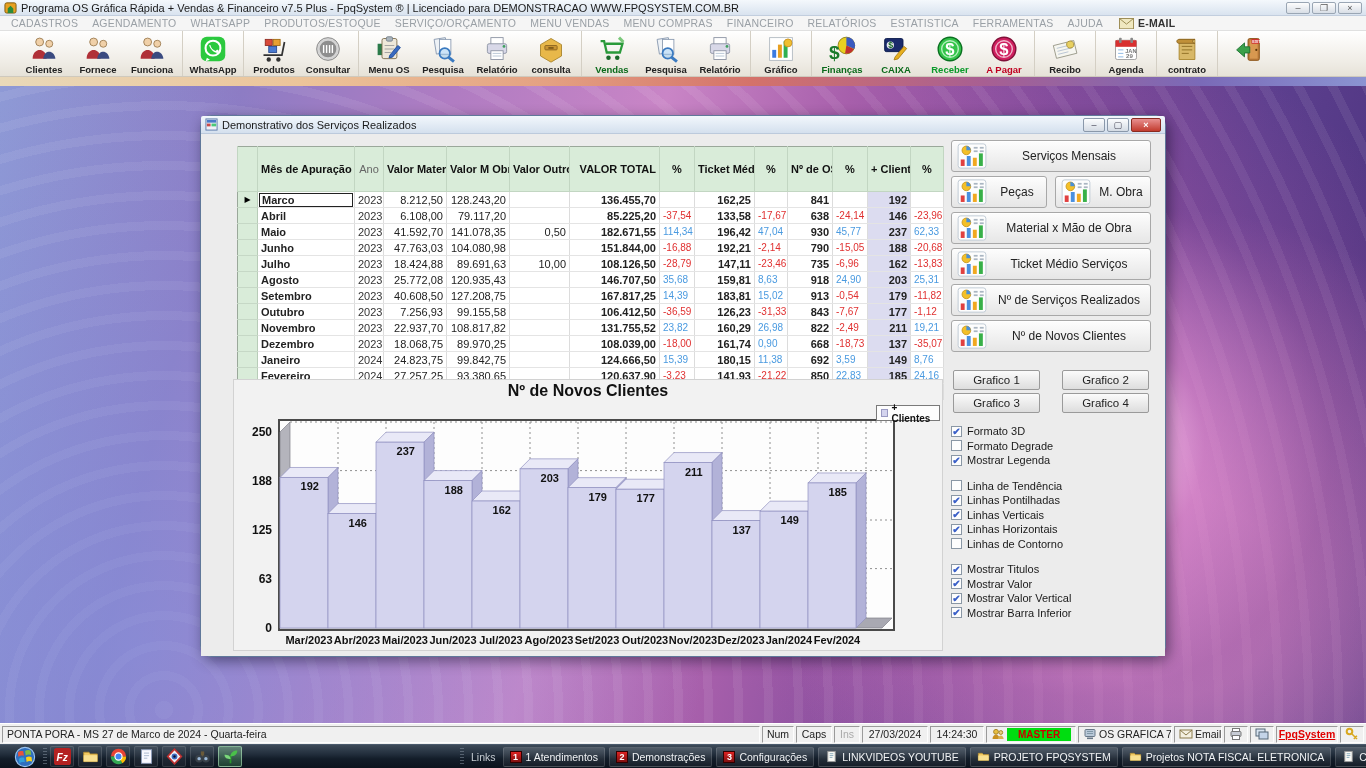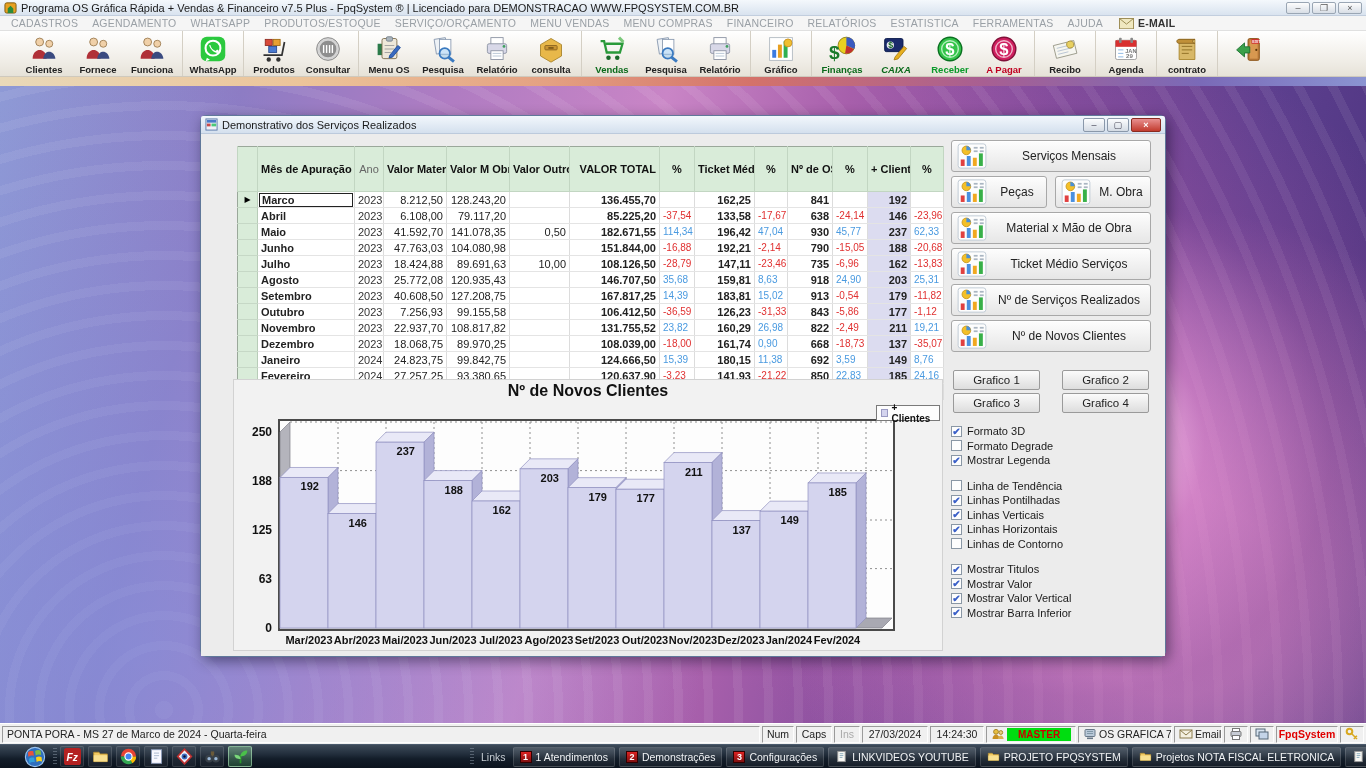--- a/index.html
+++ b/index.html
@@ -44,21 +44,21 @@
       radial-gradient(circle at 86% 80%, rgba(245,160,215,.55) 0 8%, transparent 30%),
       radial-gradient(circle at 10% 88%, rgba(130,150,225,.55), transparent 42%),
       repeating-radial-gradient(circle at 12% 98%, rgba(255,255,255,.07) 0 9px, transparent 9px 30px),
       linear-gradient(104deg,#8e9ad6 0%,#8d7cc4 16%,#b07cc2 30%,#c985c6 44%,#a75fab 56%,#7c4a9a 70%,#5c3f8e 84%,#48307a 100%);
   }
   .accent-strip { position:absolute; left:0; top:77px; width:1366px; height:9px;
     background:linear-gradient(90deg,#e9d9b9,#ecc49a 22%,#e4a182 40%,#d4726a 55%,#a85f92 72%,#7a6ab8 88%,#8b94d2 100%); }
 
   
   .win { position:absolute; left:200px; top:115px; width:966px; height:542px;
-    background:#ececec; border:1px solid #5f7folor; border:1px solid #60789a; border-radius:6px;
+    background:#ececec; border:1px solid #5f7folor; border:1px solid #60789a; border-radius:11px;
     box-shadow:3px 4px 14px rgba(0,0,20,.45); }
   .win-titlebar { height:18px; background:linear-gradient(#f2f7fc,#d4e0ee);
     border-bottom:1px solid #bccadc; border-radius:2px 2px 0 0;
     display:flex; align-items:center; padding:0 4px; }
   .win-titlebar .t-ico { width:13px; height:13px; margin-right:4px; }
   .win-title { font-size:11px; color:#1a1a1a; }
   .win-ctrls { margin-left:auto; display:flex; gap:2px; }
   .cbtn { width:22px; height:14px; border:1px solid #8a98aa; border-radius:2px;
     background:linear-gradient(#fcfdfe,#d4dbe4); color:#445; font-size:9px; line-height:12px; text-align:center; }
   .cbtn.close { background:linear-gradient(#e89090,#c23b2e); border-color:#8a2a20; color:#fff; font-weight:bold; width:30px; }
@@ -128,21 +128,21 @@
   .sb-dim { color:#aaa; }
   .sb-ico { width:14px; height:14px; flex:none; margin-right:2px; }
   .sb-ico svg { width:100%; height:100%; }
   .master-badge { background:#00dd10; color:#cc0000; font-weight:bold; font-size:10px;
     width:66px; text-align:center; height:13px; line-height:13px; }
   .sb-brand { color:#e00000; font-weight:bold; }
 
   
   .taskbar { position:absolute; left:0; top:744px; width:1366px; height:24px;
     background:linear-gradient(#3d4a58,#222e3c 40%,#131d29 60%,#0c141e);
-    border-top:1px solid #4a5a6c; display:flex; align-items:center; padding:0 20px; gap:3px; }
+    border-top:1px solid #4a5a6c; display:flex; align-items:center; padding:0 10px; gap:3px; }
   .start-orb { width:22px; height:22px; margin:0 4px; flex:none; }
   .tb-grip { width:4px; height:18px; flex:none;
     background:repeating-linear-gradient(#8a97a5 0 1px, transparent 1px 3px); opacity:.5; }
   .ql-icon { width:24px; height:21px; flex:none; border:1px solid rgba(255,255,255,.12);
     border-radius:2px; background:rgba(255,255,255,.05); display:flex; align-items:center; justify-content:center; }
   .ql-icon svg { width:17px; height:17px; }
   .ql-icon.active { background:linear-gradient(rgba(180,255,190,.35),rgba(90,200,110,.25)); border-color:rgba(200,255,210,.5); }
   .ql-spacer { width:212px; flex:none; }
   .links-lbl { color:#c6ccd2; font-size:10.5px; margin:0 4px; }
   .task-btn { height:20px; display:flex; align-items:center; gap:4px; padding:0 6px;
@@ -353,21 +353,21 @@
             </svg></span>
           <span class="lbl" style="color: rgb(10, 106, 26);">Finanças</span>
         </div>
         <div class="tb-btn">
           <span class="ico"><svg viewBox="0 0 32 32">
               <rect x="3" y="4" width="21" height="15" rx="2" fill="#1a2a6a" stroke="#0a1a4a"></rect>
               <circle cx="9.5" cy="11.5" r="4.2" fill="#e8e8f0"></circle>
               <text x="7" y="15" font-size="10" font-weight="bold" fill="#1a6a2a">$</text>
               <path d="M15 25l10-12 3.2 2.4-10 12-4.4 1z" fill="#e8b020" stroke="#a87a10"></path>
             </svg></span>
-          <span class="lbl" style="color: rgb(10, 106, 26); font-style: italic;">CAIXA</span>
+          <span class="lbl" style="color: rgb(10, 106, 26);">CAIXA</span>
         </div>
         <div class="tb-btn">
           <span class="ico"><svg viewBox="0 0 32 32">
               <circle cx="16" cy="16" r="13.5" fill="#34c44a" stroke="#0a7020" stroke-width="1.6"></circle>
               <circle cx="16" cy="16" r="9.5" fill="none" stroke="#b8f0c0" stroke-width="1.6"></circle>
               <text x="10.5" y="23" font-size="19" font-weight="bold" fill="#fff">$</text>
             </svg></span>
           <span class="lbl" style="color: rgb(10, 154, 42);">Receber</span>
         </div>
         <div class="tb-btn">
@@ -606,21 +606,21 @@
                 <td class="l b">Outubro</td>
                 <td class="c">2023</td>
                 <td class="r">7.256,93</td>
                 <td class="r">99.155,58</td>
                 <td class="r"></td>
                 <td class="r b">106.412,50</td>
                 <td class="pct neg">-36,59</td>
                 <td class="r b">126,23</td>
                 <td class="pct neg">-31,33</td>
                 <td class="r b">843</td>
-                <td class="pct neg">-5,86</td>
+                <td class="pct neg">-7,67</td>
                 <td class="r b lav">177</td>
                 <td class="pct neg">-1,12</td>
               </tr>
               <tr>
                 <td class="g"></td>
                 <td class="l b">Novembro</td>
                 <td class="c">2023</td>
                 <td class="r">22.937,70</td>
                 <td class="r">108.817,82</td>
                 <td class="r"></td>
@@ -1033,21 +1033,21 @@
             <rect x="2" y="4.5" width="10" height="5" rx="1" fill="#c8ccd4" stroke="#777"></rect>
             <rect x="3.5" y="8.5" width="7" height="4" fill="#fff" stroke="#777"></rect>
           </svg></span>
     </div>
     <div class="sb-cell" style="width:24px;justify-content:center">
       <span class="sb-ico" style="margin:0"><svg viewBox="0 0 14 14">
             <rect x="1" y="2" width="9" height="7" fill="#d8e4f0" stroke="#556677"></rect>
             <rect x="4" y="5" width="9" height="7" fill="#c4d4e8" stroke="#556677"></rect>
           </svg></span>
     </div>
-    <div class="sb-cell sb-brand" style="width: 62px; justify-content: center; color: rgb(224, 0, 0);">FpqSystem</div>
+    <div class="sb-cell sb-brand" style="width: 62px; justify-content: center; color: rgb(224, 0, 0); text-decoration: underline;">FpqSystem</div>
     <div class="sb-cell" style="width:24px;justify-content:center">
       <span class="sb-ico" style="margin:0"><svg viewBox="0 0 14 14">
             <circle cx="4.5" cy="4.5" r="2.8" fill="none" stroke="#d8a820" stroke-width="2"></circle>
             <path d="M7 7l5 5M10.2 10.2l1.8-1.4M8.8 11.8l1.6-1.3" stroke="#d8a820" stroke-width="1.5"></path>
           </svg></span>
     </div>
   </div>
 
   <div class="taskbar">
     <span class="start-orb"><svg viewBox="0 0 24 24">

